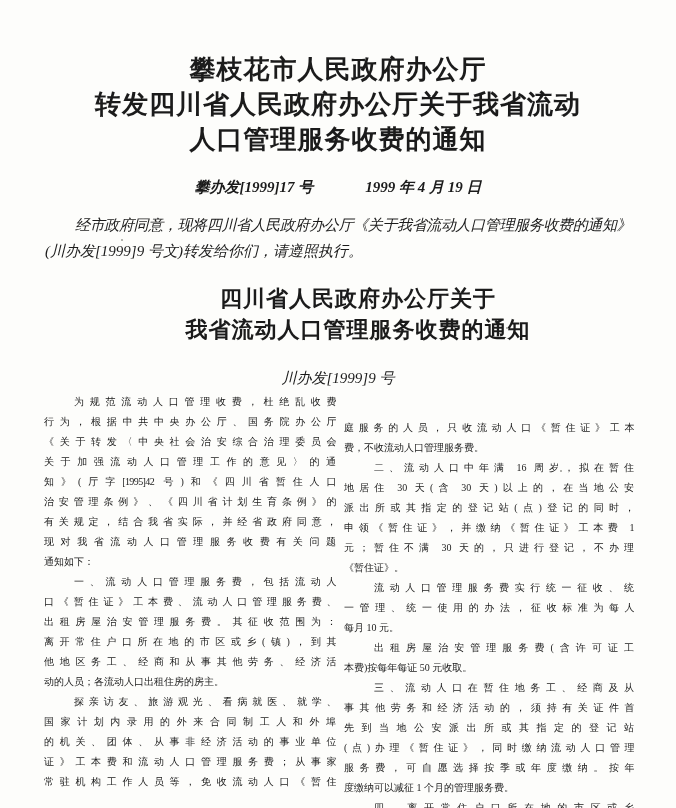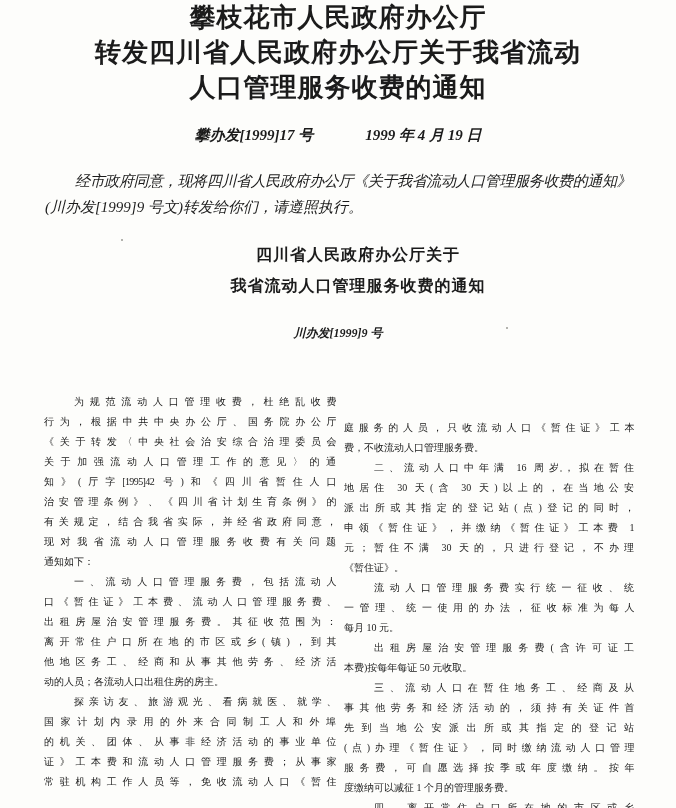--- a/index.html
+++ b/index.html
@@ -13,59 +13,60 @@
     color: #1b1b1b;
     font-family: "Liberation Serif", "DejaVu Serif", serif;
     position: relative;
     overflow: hidden;
   }
   .page {
     position: absolute;
     inset: 0;
   }
   .main-title {
+    padding-top: 52px;
     text-align: center;
     font-size: 26px;
     line-height: 35px;
     font-weight: bold;
     letter-spacing: 1px;
   }
   .doc-line {
     margin-top: 21px;
     display: flex;
     justify-content: center;
     gap: 52px;
     font-size: 15px;
     font-style: italic;
     font-weight: 600;
   }
   .forward {
-    margin: 23px auto 0;
+    margin: 15px auto 0;
     width: 586px;
     font-size: 15px;
     line-height: 26px;
     font-style: italic;
     font-weight: 500;
   }
   .forward .line { height: 26px; }
   .sub-title {
     margin-top: 19px;
     text-align: center;
-    font-size: 16px;
+    font-size: 22px;
     line-height: 31px;
     font-weight: bold;
     letter-spacing: 1px;
     padding-left: 40px;
   }
   .sub-doc {
     margin-top: 24px;
     text-align: center;
-    font-size: 12px;
+    font-size: 15px;
     font-style: italic;
-    font-weight: 700;
+    font-weight: 400;
   }
   .col {
     position: absolute;
     top: 392px;
     font-size: 10px;
     line-height: 20px;
   }
   #left-col  { left: 44px;  width: 292px; }
   #right-col { left: 344px; width: 290px; margin-top: 26px; }
   .line {

